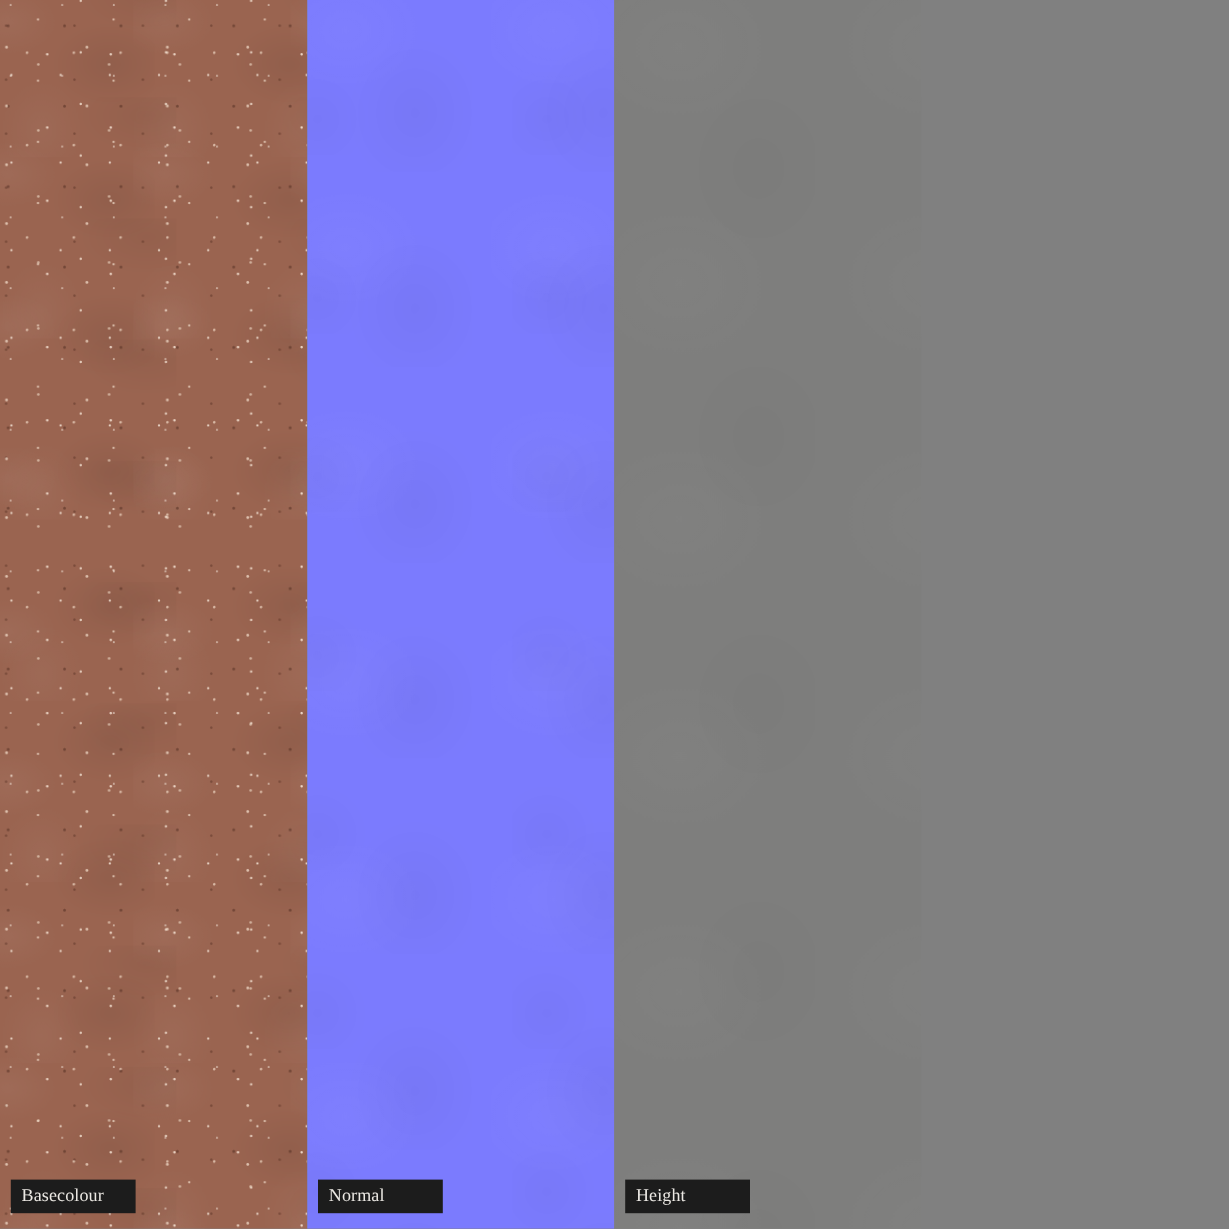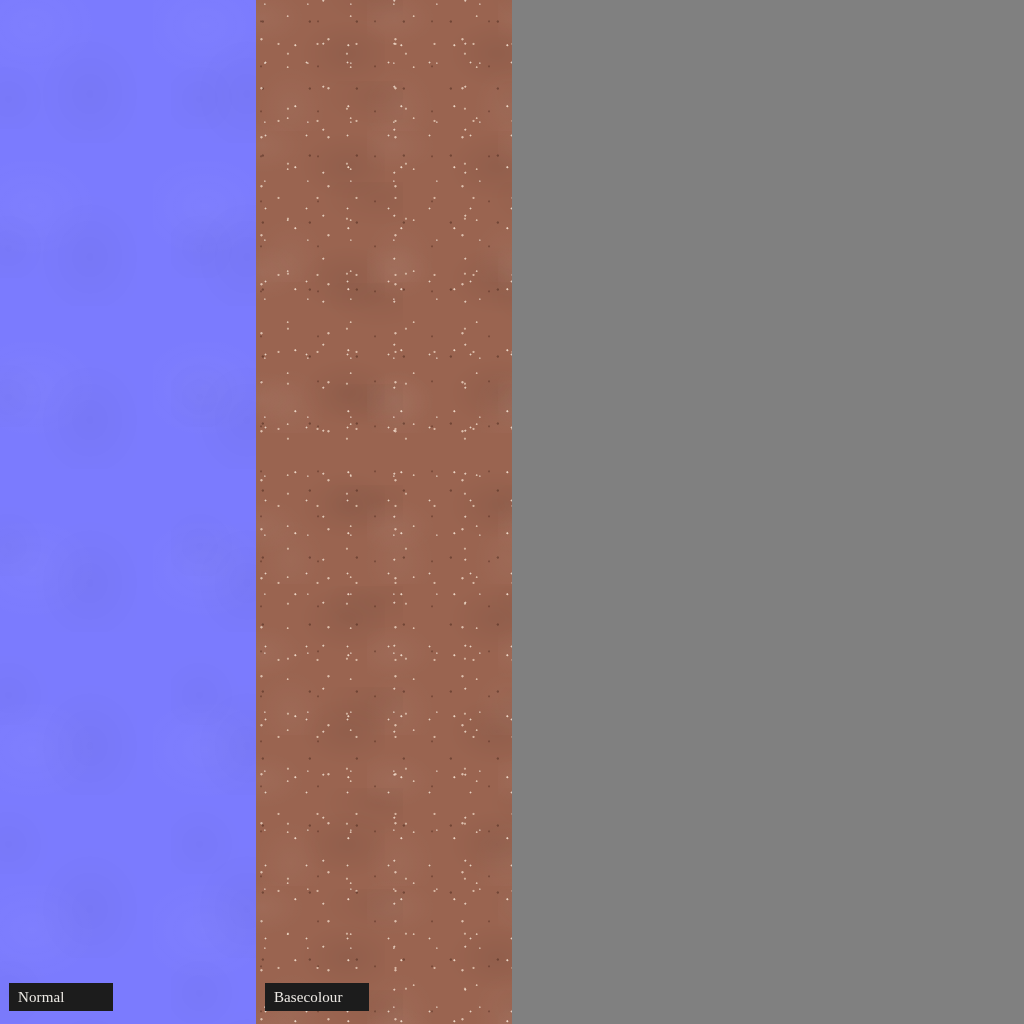--- a/index.html
+++ b/index.html
@@ -126,31 +126,38 @@
     white-space: nowrap;
     text-rendering: optimizeLegibility;
   }
 </style>
 </head>
 <body>
 
 <div id="texture-sheet">
 
   <div class="map-panel">
-    <div class="panel-fill" style="background:#7b7bfe;"></div>
-    <div class="grain grain-normal"></div>
-    <div class="map-label">
-      <span>Normal</span>
-    </div>
-  </div>
-
-  <div class="map-panel">
     <div class="panel-fill" style="background:#9a6450;"></div>
     <div class="grain grain-mottle"></div>
     <div class="grain grain-speckle"></div>
     <div class="map-label">
       <span>Basecolour</span>
     </div>
   </div>
 
+  <div class="map-panel">
+    <div class="panel-fill" style="background:#7b7bfe;"></div>
+    <div class="grain grain-normal"></div>
+    <div class="map-label">
+      <span>Normal</span>
+    </div>
+  </div>
 
+
+  <div class="map-panel">
+    <div class="panel-fill" style="background:#7e7e7d;"></div>
+    <div class="grain grain-smooth"></div>
+    <div class="map-label">
+      <span>Height</span>
+    </div>
+  </div>
 
 </div>
 
 </body></html>

